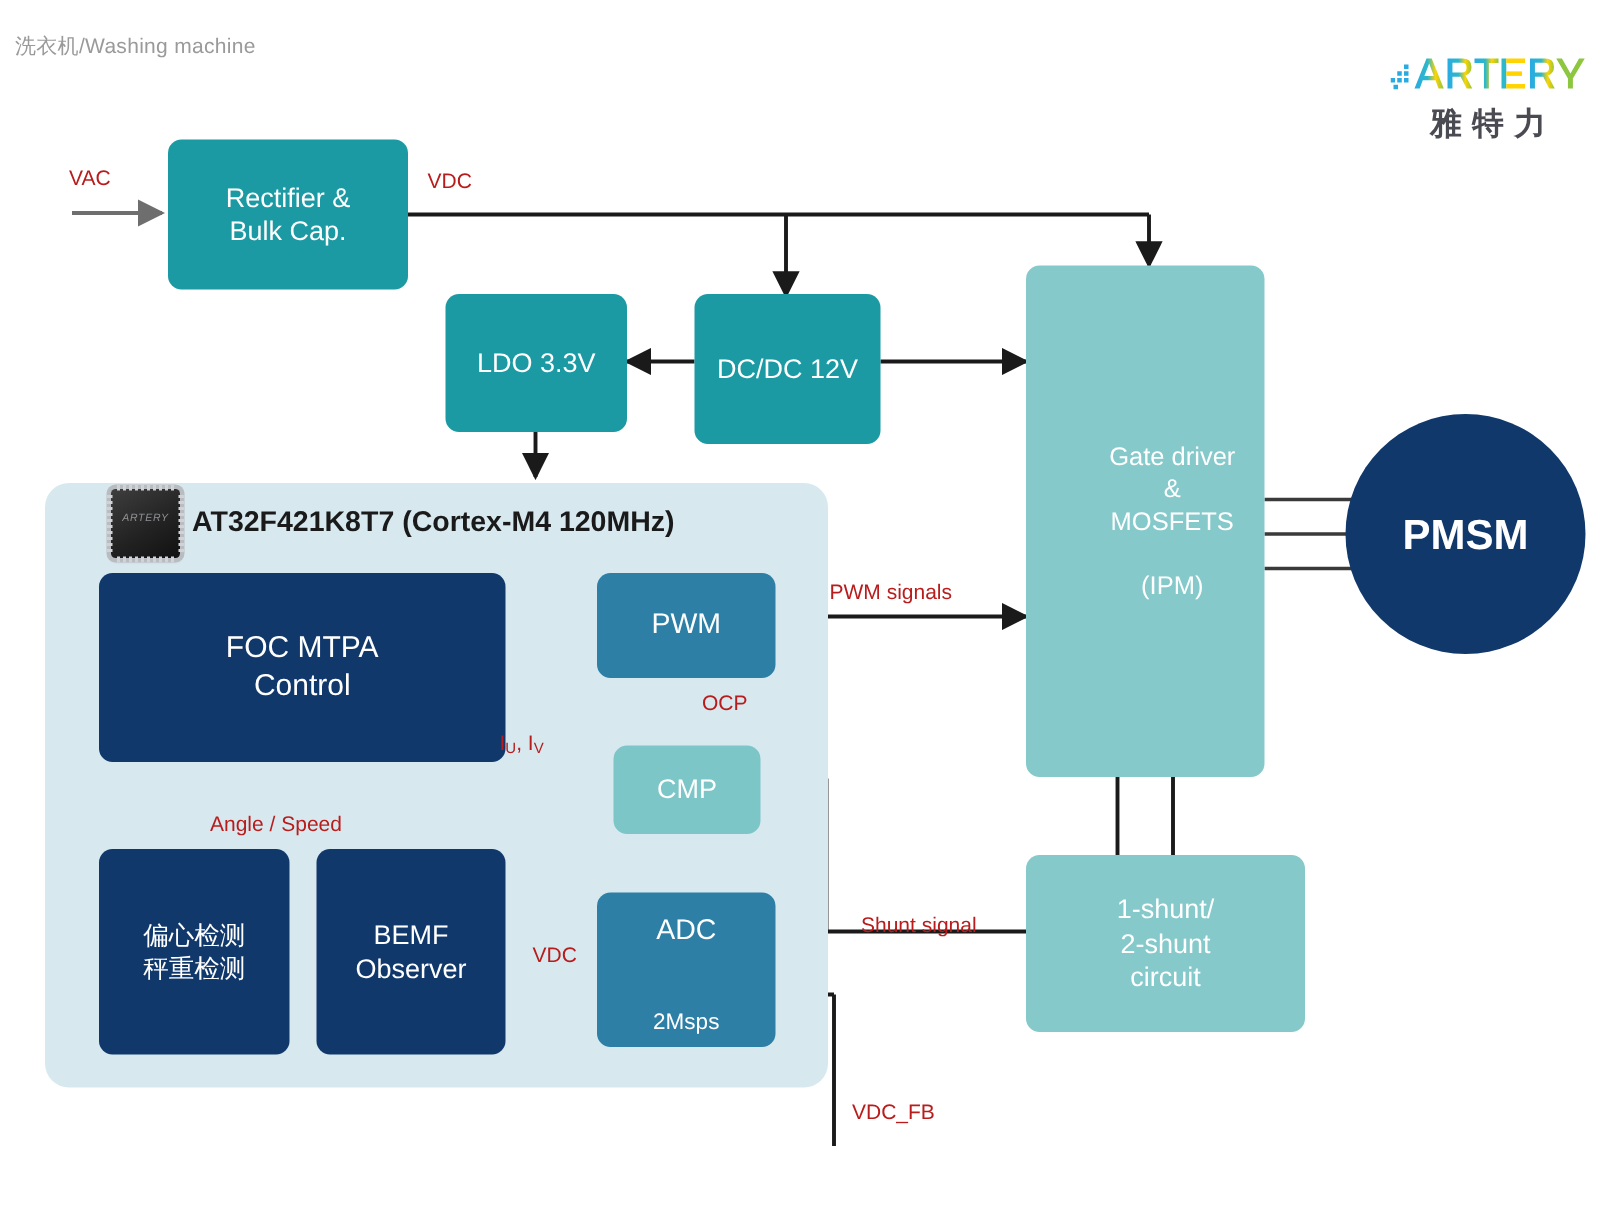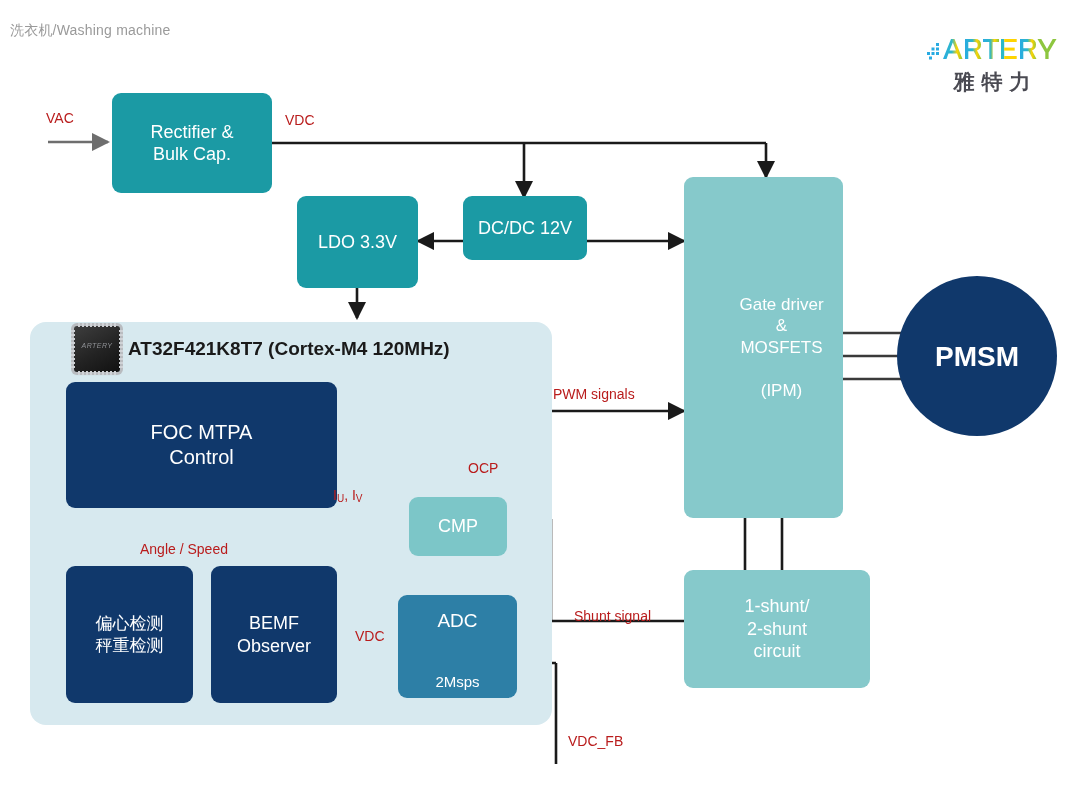--- a/index.html
+++ b/index.html
@@ -193,21 +193,21 @@
 
   <div class="box teal" style="left:112px;top:93px;width:160px;height:100px;font-size:18px;">
     <span class="ln">Rectifier &amp;</span>
     <span class="ln">Bulk Cap.</span>
   </div>
 
   <div class="box teal" style="left:297px;top:196px;width:121px;height:92px;font-size:18px;">
     <span class="ln">LDO 3.3V</span>
   </div>
 
-  <div class="box teal" style="left:463px;top:196px;width:124px;height:64px;font-size:18px;">
+  <div class="box teal" style="left:463px;top:196px;width:124px;height:100px;font-size:18px;">
     <span class="ln">DC/DC 12V</span>
   </div>
 
   <div class="box mint" style="left:684px;top:177px;width:159px;height:341px;font-size:17px;padding-left:36px;">
     <span class="ln">Gate driver</span>
     <span class="ln">&amp;</span>
     <span class="ln">MOSFETS</span>
     <span class="ln" style="height:22px;"></span>
     <span class="ln">(IPM)</span>
   </div>
@@ -231,20 +231,23 @@
       <span class="pins-r"></span>
     <span class="mark">ARTERY</span>
   </div>
   <div id="mcu-title">AT32F421K8T7 (Cortex-M4 120MHz)</div>
 
   <div class="box navy" style="left:66px;top:382px;width:271px;height:126px;font-size:20px;">
     <span class="ln">FOC MTPA</span>
     <span class="ln">Control</span>
   </div>
 
+  <div class="box steel" style="left:398px;top:382px;width:119px;height:70px;font-size:19px;">
+    <span class="ln">PWM</span>
+  </div>
 
   <div class="box aqua" style="left:409px;top:497px;width:98px;height:59px;font-size:18px;">
     <span class="ln">CMP</span>
   </div>
 
   <div class="box steel" style="left:398px;top:595px;width:119px;height:103px;font-size:19px;justify-content:flex-start;padding-top:14px;">
     <span class="ln">ADC</span>
     <span class="ln" style="font-size:15px;margin-top:40px;text-align:center;">2Msps</span>
   </div>
 

